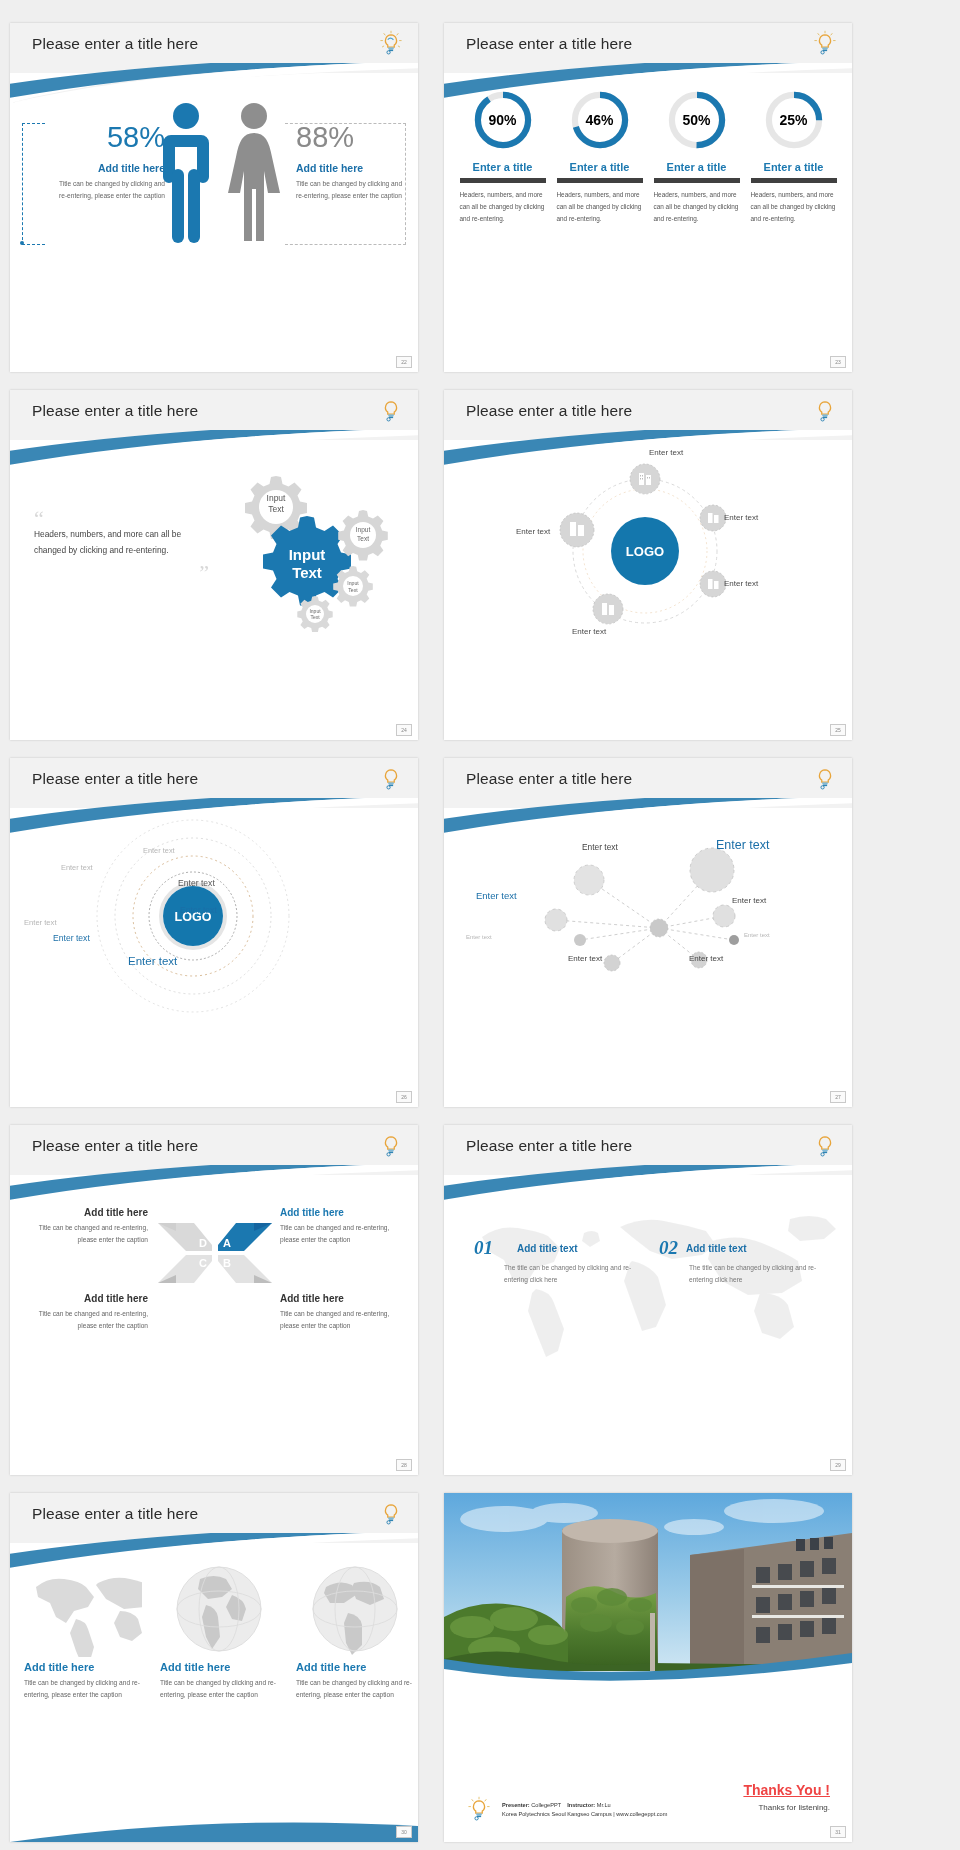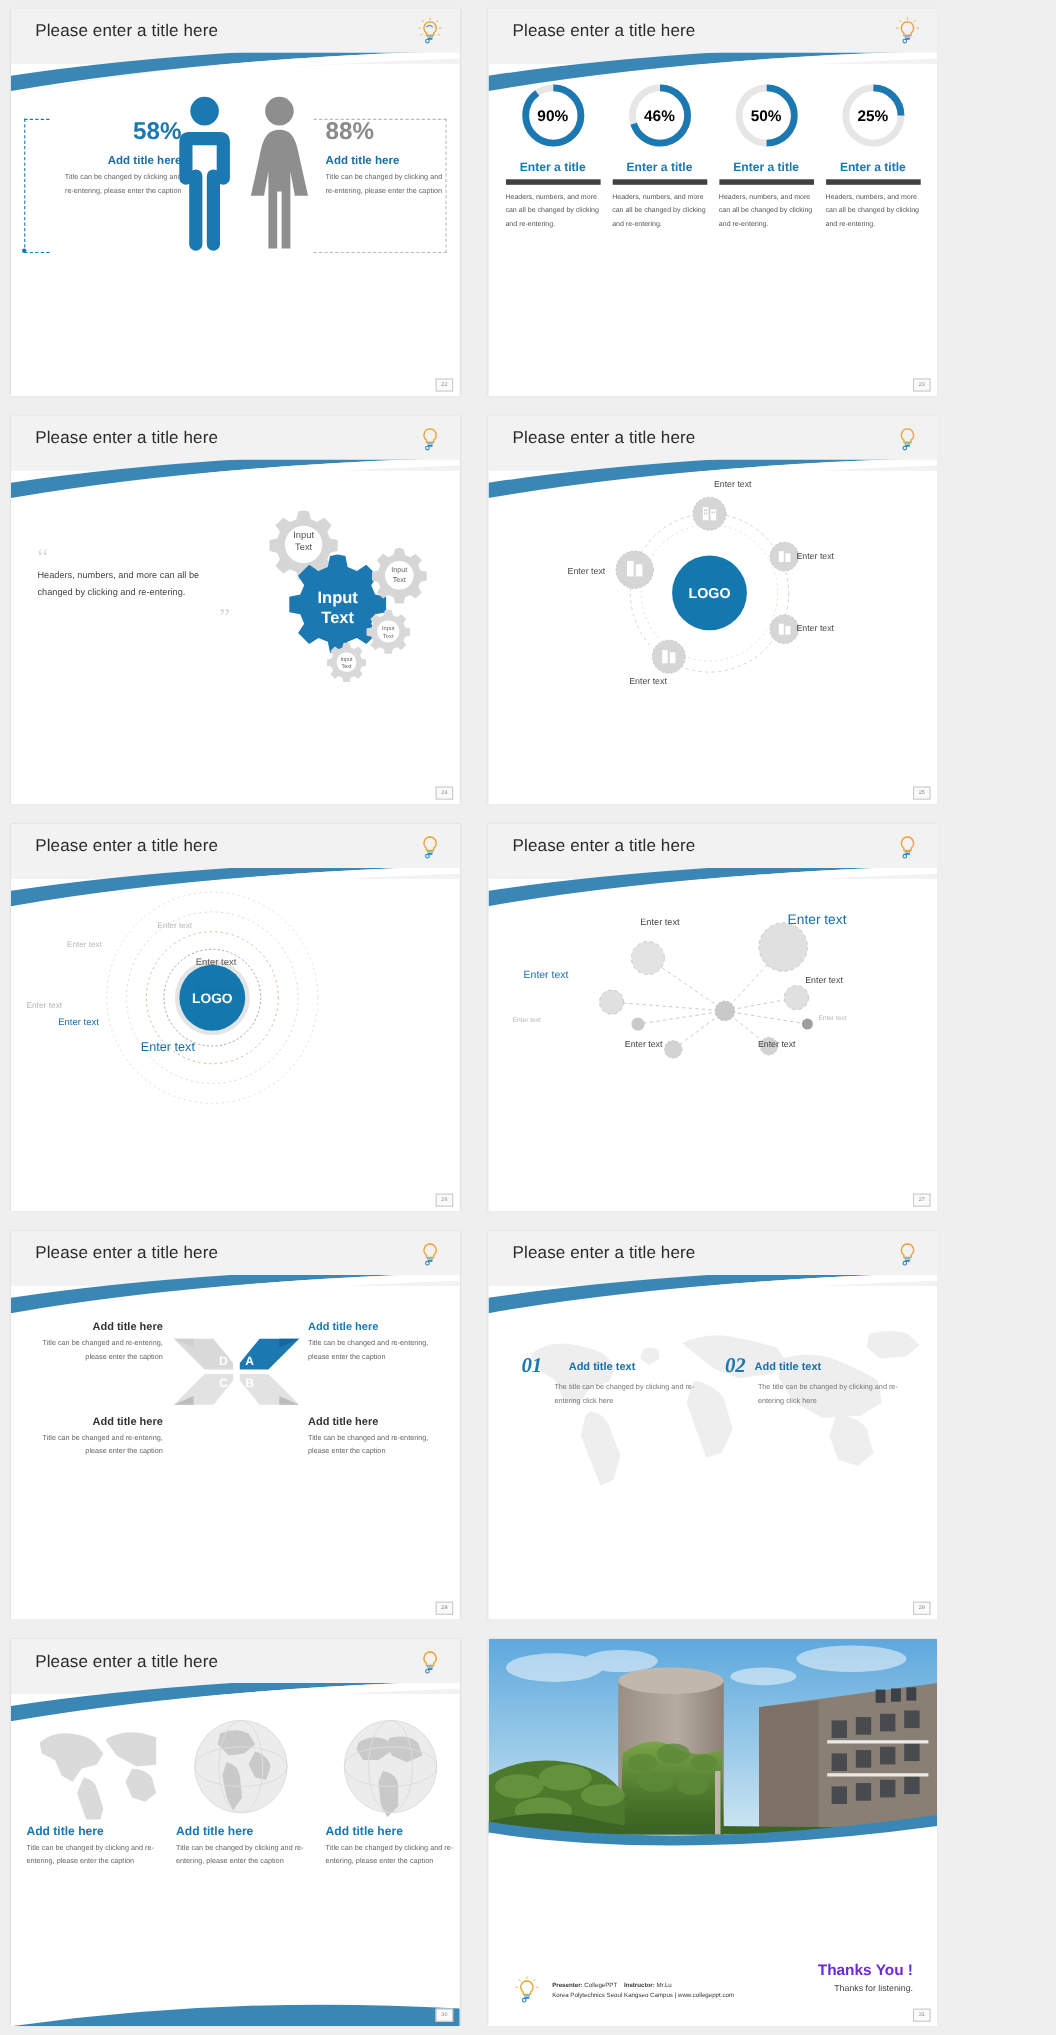--- a/index.html
+++ b/index.html
@@ -8,21 +8,21 @@
     background:#efefef;
     font-family:"Liberation Sans", sans-serif;
     overflow:hidden;
   }
   .grid{
     position:relative;width:960px;height:1850px;
     display:grid;
     grid-template-columns:408px 408px;
     grid-template-rows:repeat(5,1fr);
     column-gap:26px;row-gap:18px;
-    padding:8px 48px 8px 10px;
+    padding:23px 48px 8px 10px;
     box-sizing:border-box;
   }
   .slide{
     position:relative;background:#ffffff;overflow:hidden;
     box-shadow:0 0 2px rgba(0,0,0,.18);
   }
   
   .hdr{
     position:absolute;left:0;top:0;width:100%;height:50px;
     background:#f2f2f2;z-index:2;
@@ -45,21 +45,21 @@
   }
   .body{
     position:absolute;left:0;top:50px;width:100%;bottom:0;z-index:3;
   }
   
   .s22-wrap{position:absolute;left:0;top:18px;width:100%;height:190px;}
   .dashbox{
     position:absolute;border-left:1px dashed #1b78b0;border-top:1px dashed #1b78b0;
     border-bottom:1px dashed #1b78b0;
   }
-  .pct{font-size:22px;font-weight:bold;line-height:1;}
+  .pct{font-size:29px;font-weight:normal;line-height:1;}
   .pct.blue{color:#1b78b0;}
   .pct.grey{color:#8a8a8a;}
   .addtitle{font-size:10.5px;font-weight:bold;color:#1b6fa8;margin-top:10px;}
   .cap{font-size:6.6px;color:#666;line-height:1.75;margin-top:4px;}
   
   .donuts{display:flex;justify-content:space-around;padding:16px 10px 0;}
   .donut-col{width:86px;text-align:center;}
   .donut{position:relative;width:62px;height:62px;margin:0 auto;}
   .donut svg{display:block;}
   .donut span{
@@ -88,21 +88,21 @@
   .nttl{font-size:10px;font-weight:bold;color:#1b6fa8;}
   .ncap{font-size:6.6px;color:#777;line-height:1.8;margin-top:3px;}
   
   .gcol{width:118px;text-align:left;}
   .gttl{font-size:11px;font-weight:bold;color:#1b78b0;}
   .gcap{font-size:6.6px;color:#666;line-height:1.85;margin-top:4px;}
   
   .final{position:absolute;inset:0;background:#fff;overflow:hidden;}
   .photo{position:absolute;left:0;top:0;width:100%;height:178px;overflow:hidden;}
   .thanks{position:absolute;right:22px;bottom:30px;text-align:right;}
-  .thanks-big{font-size:14px;font-weight:bold;color:#6d28d9;}
+  .thanks-big{font-size:14px;font-weight:bold;color:#ef4444;text-decoration:underline;}
   .thanks-sm{font-size:8px;color:#444;margin-top:5px;}
   .presenter{position:absolute;left:58px;bottom:22px;font-size:5.6px;color:#333;line-height:1.7;}
   .presenter b{font-weight:bold;}
   .plogo{position:absolute;left:22px;bottom:20px;width:26px;height:26px;}
 </style>
 </head>
 <body>
 
 <div class="grid">
 

